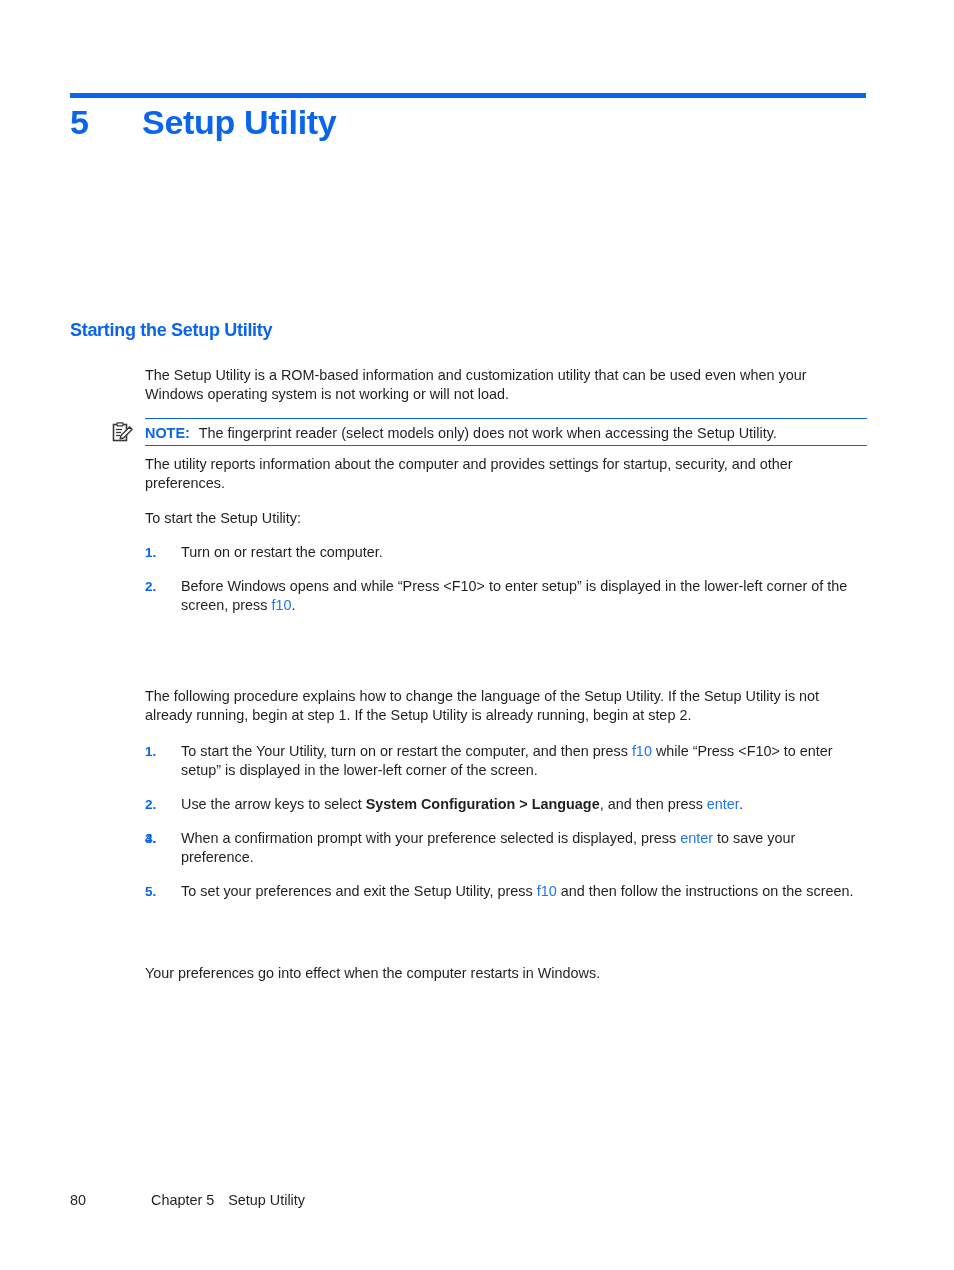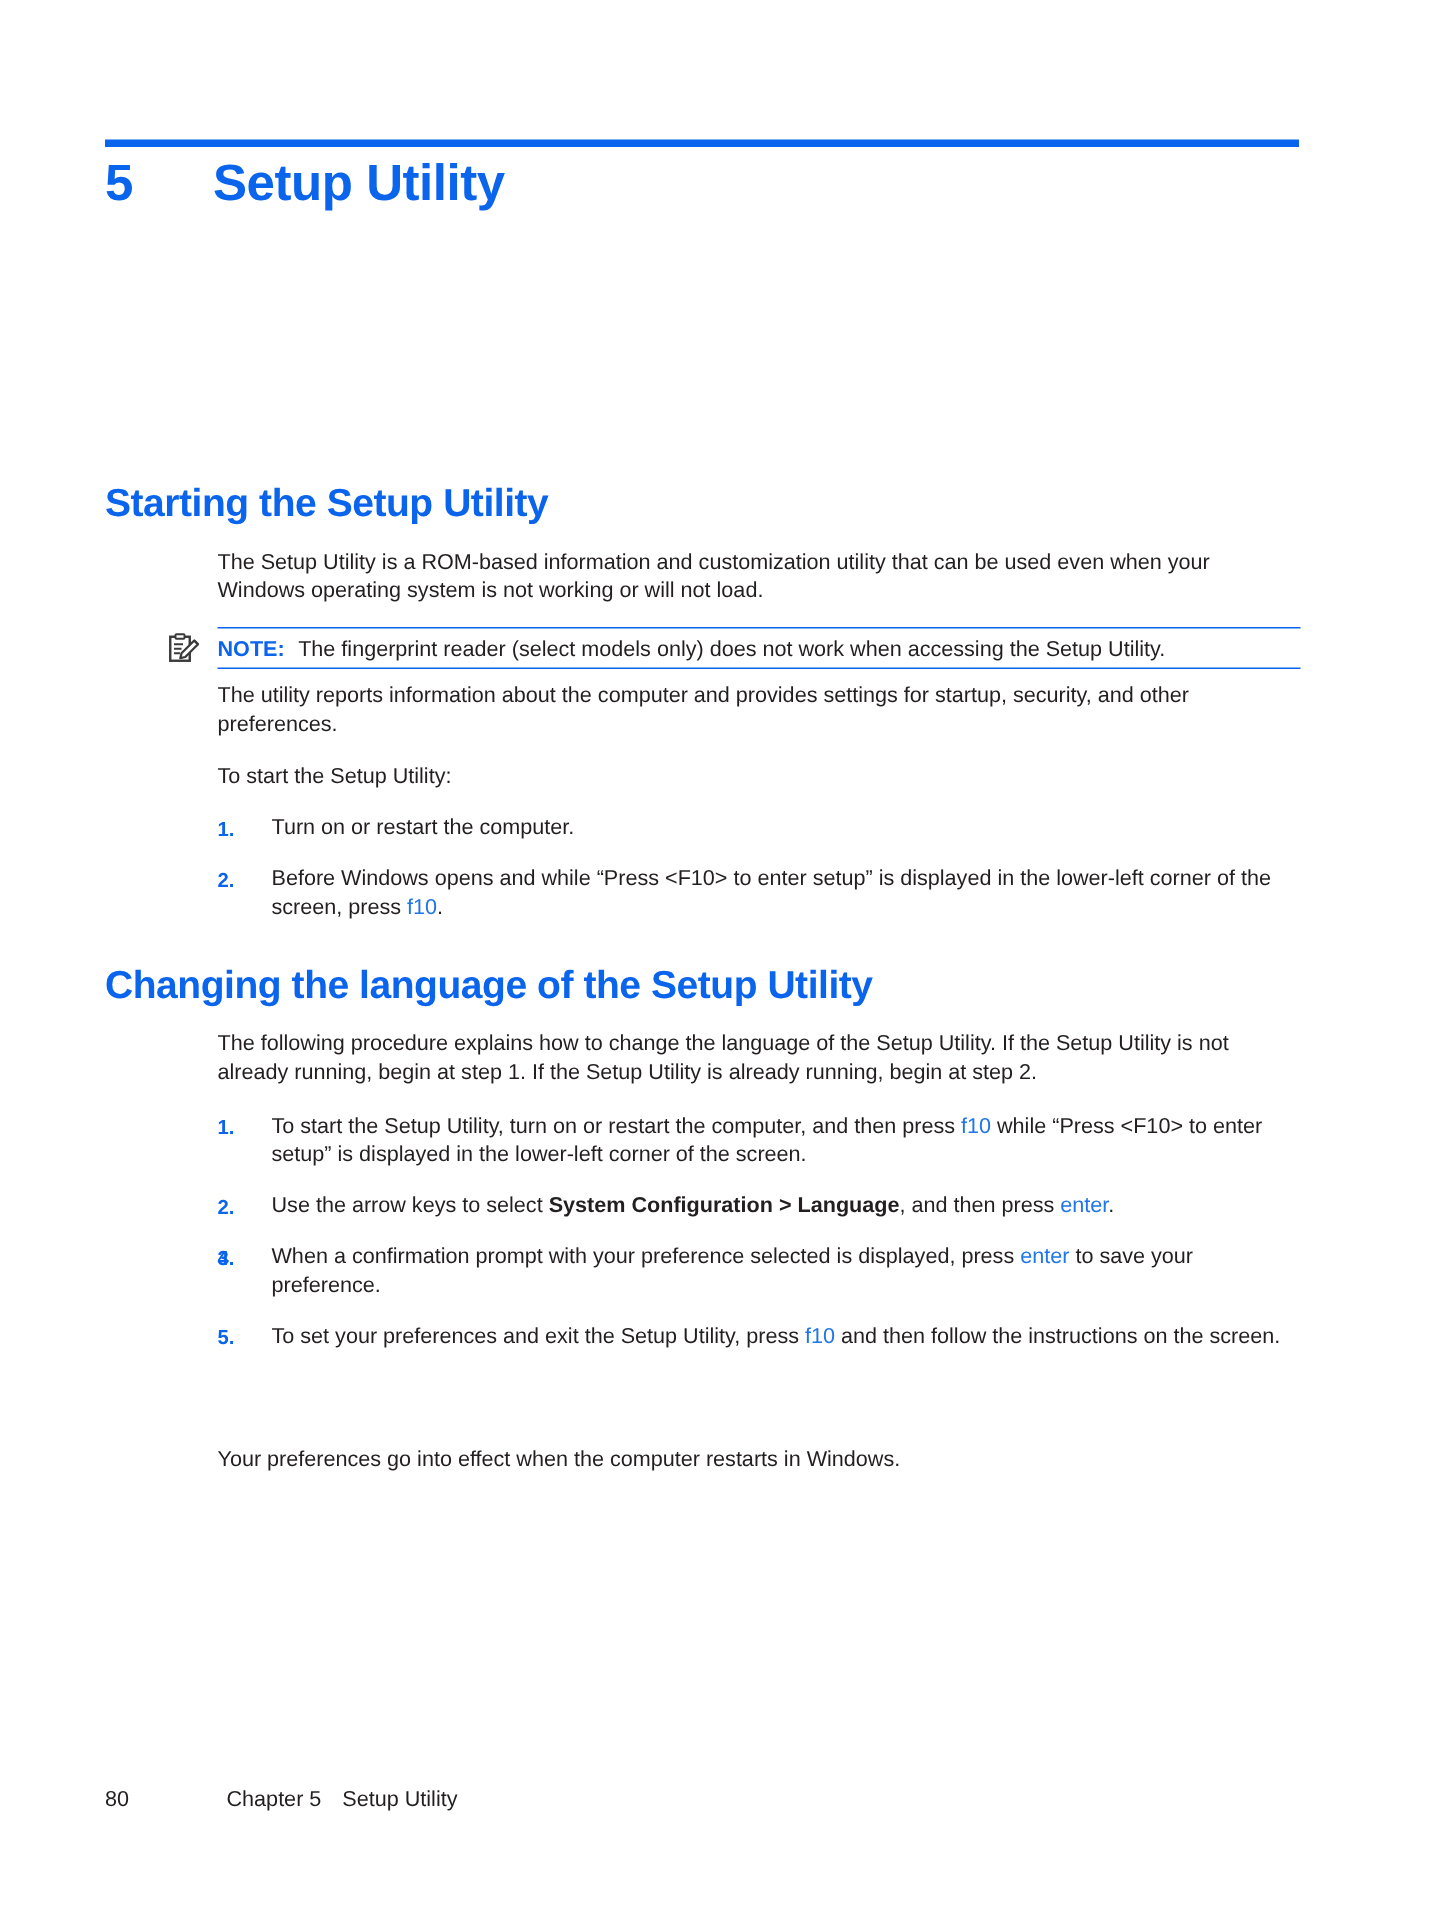--- a/index.html
+++ b/index.html
@@ -47,21 +47,21 @@
     font-size: 34px;
     font-weight: bold;
     color: #0a64ec;
     letter-spacing: -0.3px;
   }
 
   
   .h1 {
     position: absolute;
     left: 70px;
-    font-size: 26px;
+    font-size: 18px;
     font-weight: bold;
     color: #0a64ec;
     letter-spacing: -0.3px;
     white-space: nowrap;
     text-align: center;
   }
   .h1-starting { top: 320px; }
   .h1-changing { top: 641px; }
 
   
@@ -191,26 +191,25 @@
 
   <div class="body-block p-tostart">To start the Setup Utility:</div>
 
   <div class="body-block p-reports">The utility reports information about the computer and provides settings for startup, security, and other preferences.</div>
 
   <div class="olist olist-start">
       <div class="olist-item"><span class="olist-marker">1.</span><span><span>Turn on or restart the computer.</span></span></div>
       <div class="olist-item"><span class="olist-marker">2.</span><span><span>Before Windows opens and while “Press &lt;F10&gt; to enter setup” is displayed in the lower-left corner of the screen, press </span><span class="key">f10</span><span>.</span></span></div>
     </div>
 
-  <div class="h1 h1-changing">Changing the language of the Setup Utility</div>
 
   <div class="body-block p-lang-intro">The following procedure explains how to change the language of the Setup Utility. If the Setup Utility is not already running, begin at step 1. If the Setup Utility is already running, begin at step 2.</div>
 
   <div class="olist olist-lang">
-      <div class="olist-item"><span class="olist-marker">1.</span><span><span>To start the Setup Utility, turn on or restart the computer, and then press </span><span class="key">f10</span><span> while “Press &lt;F10&gt; to enter setup” is displayed in the lower-left corner of the screen.</span></span></div>
+      <div class="olist-item"><span class="olist-marker">1.</span><span><span>To start the Your Utility, turn on or restart the computer, and then press </span><span class="key">f10</span><span> while “Press &lt;F10&gt; to enter setup” is displayed in the lower-left corner of the screen.</span></span></div>
       <div class="olist-item"><span class="olist-marker">2.</span><span><span>Use the arrow keys to select </span><span class="b">System Configuration &gt; Language</span><span>, and then press </span><span class="key">enter</span><span>.</span></span></div>
       <div class="olist-item"><span class="olist-marker">3.</span></div>
       <div class="olist-item"><span class="olist-marker">4.</span><span><span>When a confirmation prompt with your preference selected is displayed, press </span><span class="key">enter</span><span> to save your preference.</span></span></div>
       <div class="olist-item"><span class="olist-marker">5.</span><span><span>To set your preferences and exit the Setup Utility, press </span><span class="key">f10</span><span> and then follow the instructions on the screen.</span></span></div>
     </div>
 
   <div class="body-block p-closing">Your preferences go into effect when the computer restarts in Windows.</div>
 
   <div class="footer">
     <span class="footer-page">80</span>

